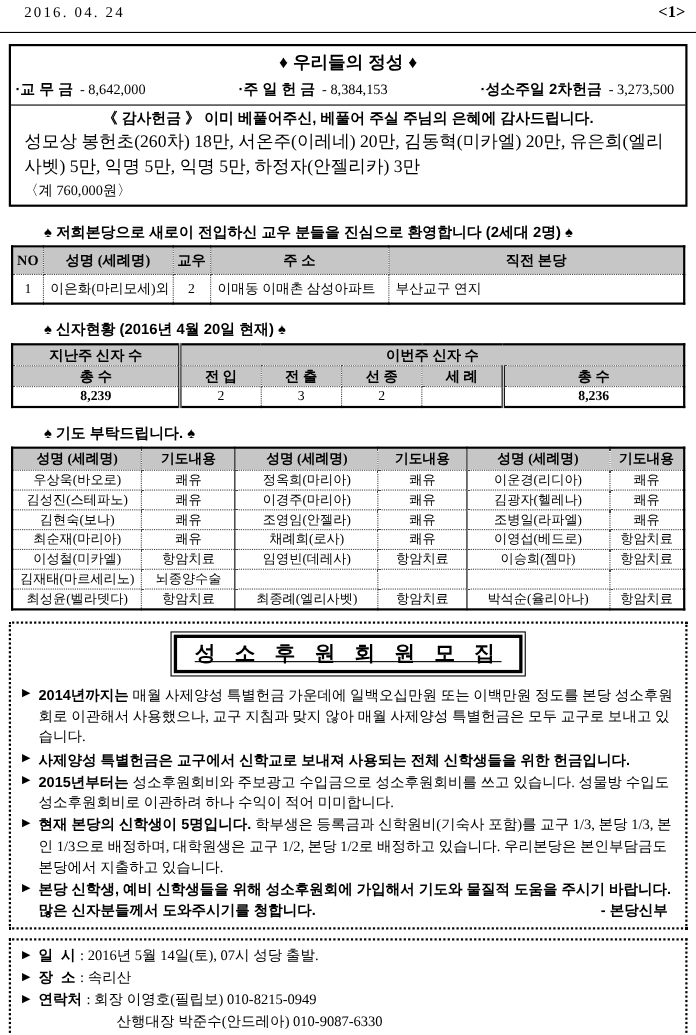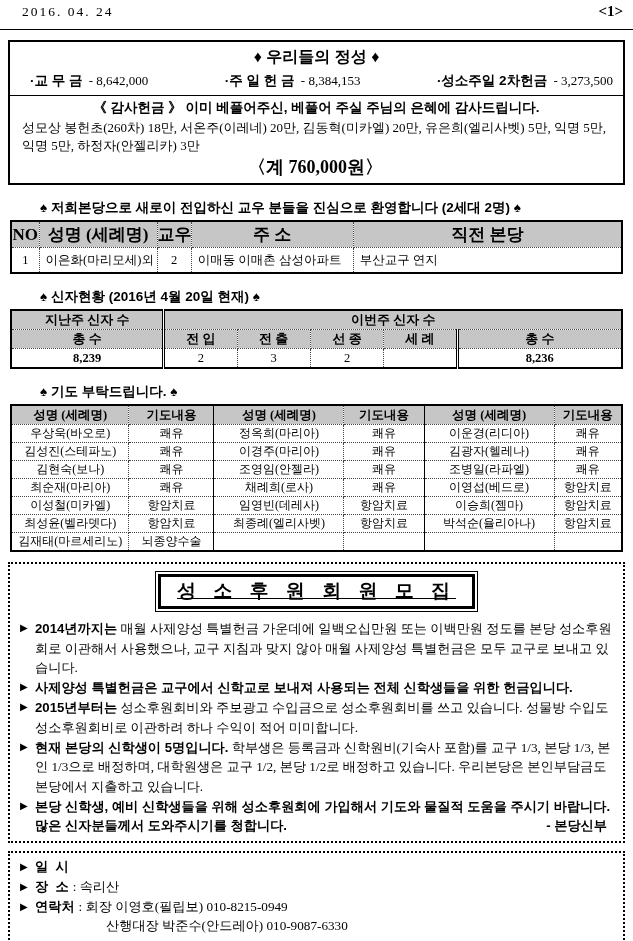--- a/index.html
+++ b/index.html
@@ -16,39 +16,39 @@
     display:flex; align-items:baseline;
     padding:3px 10px 0 0; border-bottom:1.5px solid #000; height:30px;
   }
   .doc-title{ font-weight:bold; font-size:21px; letter-spacing:8px; margin-left:205px; }
   .doc-date{ font-size:13.5px; margin-left:22px; letter-spacing:2px; }
   .doc-page{ margin-left:auto; font-size:15px; font-weight:bold; }
 
   
   .offering-box{ margin:10px 8px 12px; border:2px solid #000; }
   .offering-title{ text-align:center; font-weight:bold; font-size:16px; padding:5px 0 3px; }
-  .money-row{ display:flex; justify-content:space-between; padding:1px 10px 5px 20px; }
+  .money-row{ display:flex; justify-content:space-between; padding:1px 10px 5px 4px; }
   .money-item{ white-space:nowrap; }
   .money-label{ font-weight:bold; font-size:13.5px; }
   .money-value{ font-size:13px; margin-left:3px; }
   .thanks{ border-top:1.5px solid #000; padding:3px 12px 4px; }
   .thanks-heading{ text-align:center; font-weight:bold; font-size:13.5px; padding-bottom:2px; }
-  .thanks-names{ font-size:13px; line-height:1.4; }
-  .thanks-total{ text-align:center; font-weight:bold; font-size:18px; padding-right:2px; }
+  .thanks-names{ font-size:16px; line-height:1.4; }
+  .thanks-total{ text-align:left; font-weight:normal; font-size:13px; padding-right:2px; }
 
   
   .sec-head{ margin-top:14px; font-weight:bold; font-size:13.5px;padding-left:40px; }
 
   
   table{ border-collapse:collapse; table-layout:fixed; width:613px; margin:3px 10px 0; }
   td{ border:1px dotted #444; text-align:center; vertical-align:middle; overflow:hidden; white-space:nowrap; }
   .tbl{ border:2px solid #000; }
   .gray td{ background:#c6c6c6; font-weight:bold; }
   .welcome-tbl td{ font-size:12.5px; height:26px; }
-  .welcome-tbl .gray td{ font-size:17px; }
+  .welcome-tbl .gray td{ font-size:13px; }
   .welcome-tbl td.left{ text-align:left; padding-left:6px; }
   .census-tbl td{ font-size:12.5px; height:19px; }
   .census-tbl .gray td{ font-size:13px; }
   .dbl{ border-left:3px double #000 !important; }
   .bold{ font-weight:bold; }
   .prayer-tbl td{ font-size:12px; height:17px; }
   .prayer-tbl .gray td{ font-size:12.5px; height:20px; }
   .psep{ border-left:1px solid #000 !important; }
 
   
@@ -214,35 +214,35 @@
   </tr>
   <tr>
     <td>이성철(미카엘)</td>
     <td>항암치료</td>
     <td class="psep">임영빈(데레사)</td>
     <td>항암치료</td>
     <td class="psep">이승희(젬마)</td>
     <td>항암치료</td>
   </tr>
   <tr>
-    <td>최성윤(벨라뎃다)</td>
-    <td>항암치료</td>
-    <td class="psep">최종례(엘리사벳)</td>
-    <td>항암치료</td>
-    <td class="psep">박석순(율리아나)</td>
-    <td>항암치료</td>
-  </tr>
-  <tr>
     <td>김재태(마르세리노)</td>
     <td>뇌종양수술</td>
     <td class="psep"></td>
     <td></td>
     <td class="psep"></td>
     <td></td>
   </tr>
+  <tr>
+    <td>최성윤(벨라뎃다)</td>
+    <td>항암치료</td>
+    <td class="psep">최종례(엘리사벳)</td>
+    <td>항암치료</td>
+    <td class="psep">박석순(율리아나)</td>
+    <td>항암치료</td>
+  </tr>
 </tbody>
   </table>
 
 <div class="dotted-box">
   <div class="recruit-titlebox-outer">
     <div class="recruit-titlebox-inner g">성 소 후 원 회 원  모 집</div>
   </div>
 
   <div class="bullet">
     <span class="bmark">▶</span>
@@ -268,20 +268,21 @@
   <div class="closing-row">
     <span class="g">많은 신자분들께서 도와주시기를 청합니다.</span>
     <span class="g">- 본당신부</span>
   </div>
 </div>
 
 <div class="hiking-box">
   <div class="hiking-item">
     <span class="bmark">▶</span>
     <span class="hiking-label g">일  시</span>
+    <span class="hiking-value">: 2016년 5월 14일(토), 07시 성당 출발.</span>
   </div>
   <div class="hiking-item">
     <span class="bmark">▶</span>
     <span class="hiking-label g">장  소</span>
     <span class="hiking-value">: 속리산</span>
   </div>
   <div class="hiking-item">
     <span class="bmark">▶</span>
     <span class="hiking-label g">연락처</span>
     <span class="hiking-value">: 회장 이영호(필립보) 010-8215-0949</span>

